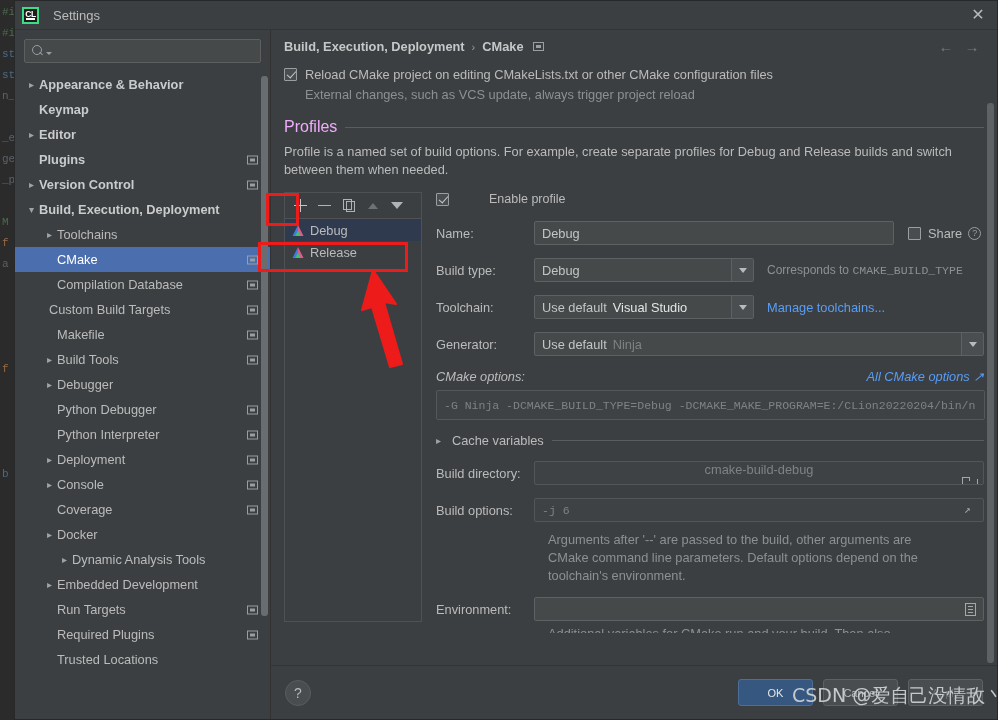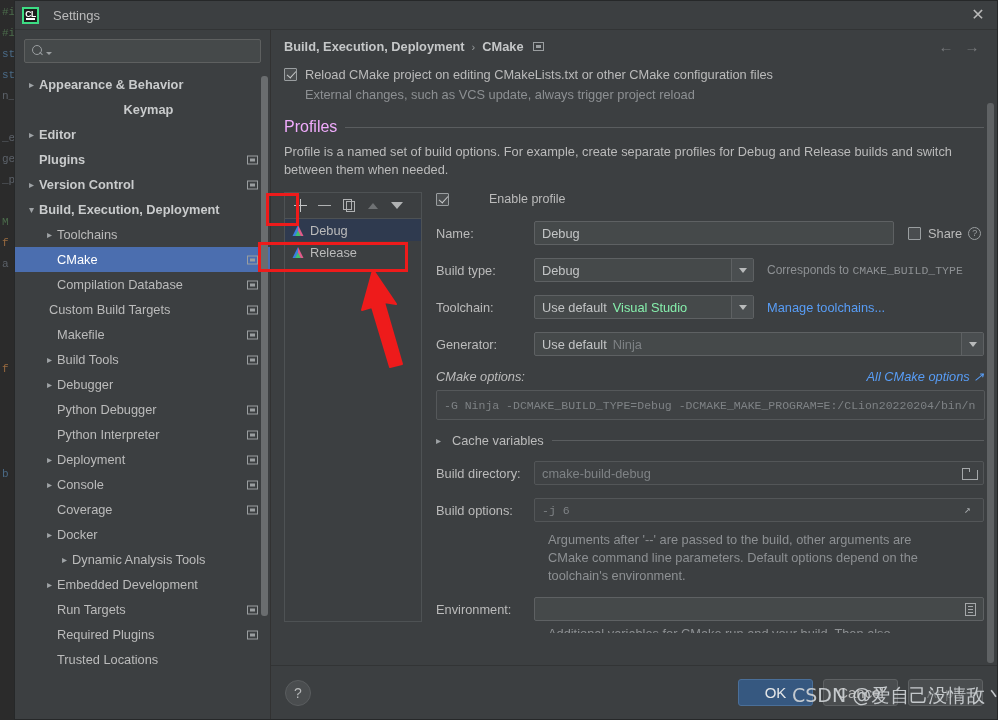--- a/index.html
+++ b/index.html
@@ -302,21 +302,21 @@
     height: 54px; flex: 0 0 auto; border-top: 1px solid #323435;
     display: flex; align-items: center; padding: 0 14px;
   }
   .help-btn {
     width: 26px; height: 26px; border-radius: 50%; background: #4a4d4f;
     border: 1px solid #5a5d5f; color: #b6b8b9; display: flex;
     align-items: center; justify-content: center; font-size: 14px;
   }
   .footer-sp { flex: 1 1 auto; }
   .btn {
-    min-width: 75px; height: 27px; border-radius: 3px; font-size: 15px;
+    min-width: 75px; height: 27px; border-radius: 3px; font-size: 11px;
     display: flex; align-items: center; justify-content: center;
     margin-left: 10px; border: 1px solid #5e6163; background: #4a4d4f; color: #bbbbbb;
   }
   .btn.primary { background: #365880; border-color: #4a6f99; color: #e4e6e7; }
   .btn.disabled { color: #6e7173; }
 
   
   .anno { position: absolute; border: 3px solid #ee1b1b; pointer-events: none; }
   .anno-arrow { position: absolute; pointer-events: none; }
 
@@ -377,21 +377,21 @@
           <div class="search-caret"></div>
           <input class="search-input" type="text" placeholder="" style="">
         </div>
       </div>
 
       <div class="tree" id="tree">
         <div class="tree-row" style="padding-left: 10px;">
             <span class="chev right"></span>
             <span class="tree-label bold">Appearance &amp; Behavior</span>
           </div>
-          <div class="tree-row" style="padding-left: 10px; justify-content: center;">
+          <div class="tree-row" style="padding-left: 10px;">
             <span class="chev "></span>
             <span class="tree-label bold">Keymap</span>
           </div>
           <div class="tree-row" style="padding-left: 10px;">
             <span class="chev right"></span>
             <span class="tree-label bold">Editor</span>
           </div>
           <div class="tree-row" style="padding-left: 10px;">
             <span class="chev "></span>
             <span class="tree-label bold">Plugins</span>
@@ -590,21 +590,21 @@
               </div>
               <div class="hint-mono">
                 <span>Corresponds to </span><span class="mono">CMAKE_BUILD_TYPE</span>
               </div>
             </div>
 
             <div class="frow">
               <div class="flabel">Toolchain:</div>
               <div class="fld combo" style="width:220px;">
                 <span>Use default</span>
-                <span style="color:#86efac;margin-left:6px;">Visual Studio</span>
+                <span style="color:#e5e5e5;margin-left:6px;">Visual Studio</span>
                 <span class="combo-arrow">
                     <i></i>
                   </span>
               </div>
               <div class="link">Manage toolchains...</div>
             </div>
 
             <div class="frow">
               <div class="flabel">Generator:</div>
               <div class="fld combo" style="width:452px;">
@@ -624,21 +624,21 @@
             <div class="cmo-box" style="width:549px;">-G Ninja -DCMAKE_BUILD_TYPE=Debug -DCMAKE_MAKE_PROGRAM=E:/CLion20220204/bin/n</div>
 
             <div class="cache-head">
               <span class="ch">▸</span>
               <span class="ct">Cache variables</span>
               <span class="cl2"></span>
             </div>
 
             <div class="frow">
               <div class="flabel">Build directory:</div>
-              <div class="fld disabled" style="width:452px;">
+              <div class="fld disabled" style="width:452px;flex-direction:column;">
                 <span>cmake-build-debug</span>
                 <span class="fld-ico">
                     <span class="folder-ico"></span>
                   </span>
               </div>
             </div>
 
             <div class="frow" style="margin-bottom:9px;">
               <div class="flabel">Build options:</div>
               <div class="fld disabled" style="width:452px;font-family:'Liberation Mono',monospace;font-size:11.5px;">

